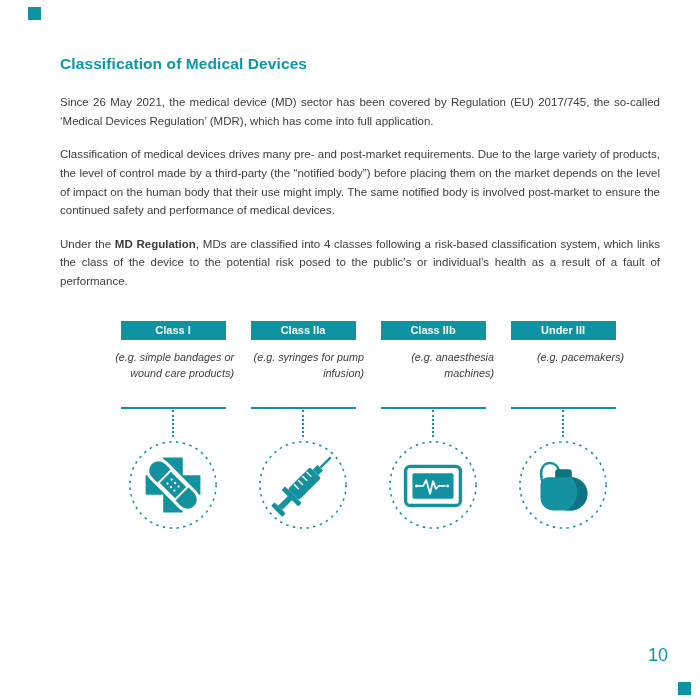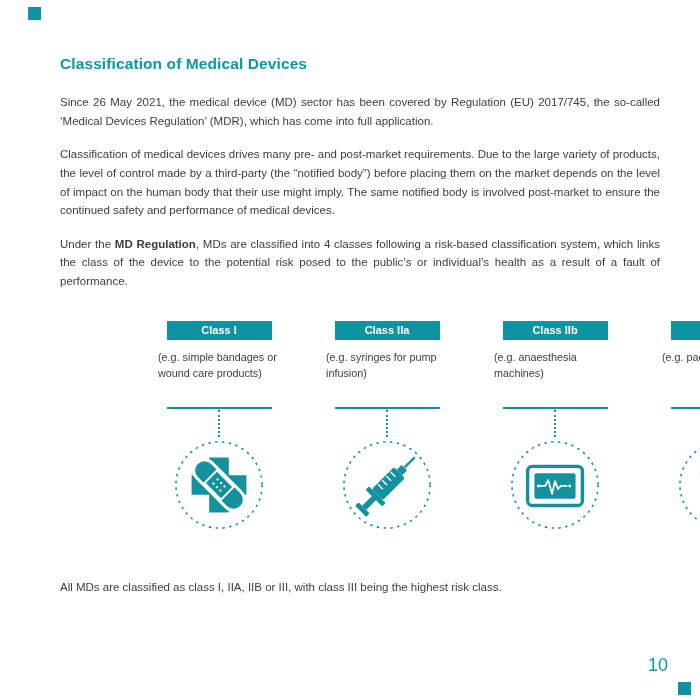--- a/index.html
+++ b/index.html
@@ -29,49 +29,50 @@
     line-height:1.62;
     text-align:justify;
   }
   p.body-text.italic{}
   .classes-row{
     margin:30px auto 0 auto;
     width:512px;
     display:flex;
     justify-content:space-between;
   }
-  .class-col{width:122px;display:flex;flex-direction:column;align-items:center;margin-left:46px;}
+  .class-col{width:122px;display:flex;flex-direction:column;align-items:center;}
   .class-badge{
     width:105px;
     background:#0d93a2;
     color:#ffffff;
     font-size:11px;
     font-weight:bold;
     text-align:center;
     padding:3px 0 4px 0;
   }
   .class-example{
     width:122px;
     height:58px;
     margin-top:9px;
     font-size:10.8px;
     line-height:1.5;
-    text-align:left;
+    text-align:right;
+    font-style:italic;
   }
   .hline{width:105px;border-top:2px solid #0d93a2;}
   .vdots{height:27px;border-left:2px dotted #0d93a2;margin-top:1px;}
   .icon-circle{width:94px;height:94px;margin-top:1px;}
   .footer-note{
     margin:46px 0 0 0;
     font-size:11.5px;
     line-height:1.6;
   }
   .page-number{
     position:absolute;
-    right:32px;bottom:24px;
+    right:32px;bottom:34px;
     color:#0a98a8;
     font-size:18px;
     font-weight:normal;
   }
 </style>
 </head>
 <body>
 
 <div class="page">
 
@@ -160,20 +161,19 @@
           <circle cx="48" cy="48" r="44" fill="none" stroke="#0d93a2" stroke-width="1.6" stroke-dasharray="2.5 4.5"></circle>
           <path d="M44 34 C 42 23, 28 23, 26 33 C 24 43, 31 50, 27 59" fill="none" stroke="#14919f" stroke-width="2.6" stroke-linecap="round"></path>
           <rect x="40" y="32" width="17" height="10" rx="3" fill="#0c7483"></rect>
           <path d="M30 40 h26 a17 17 0 0 1 0 34 h-18 a13 13 0 0 1 -13 -13 v-13 a8 8 0 0 1 8 -8 z" fill="#14919f"></path>
           <path d="M56 40 a17 17 0 0 1 0 34 h-5 a21 21 0 0 0 5 -34 z" fill="#0c7483"></path>
         </svg>
       </div>
 
     </div>
 
-    <p class="footer-note">All MDs are classified as class I, IIA, IIB or III, with class III being the highest risk class.</p>
 
   </div>
 
   <div class="page-number">10</div>
   <div class="corner-square br"></div>
 
 </div>
 
 </body></html>

